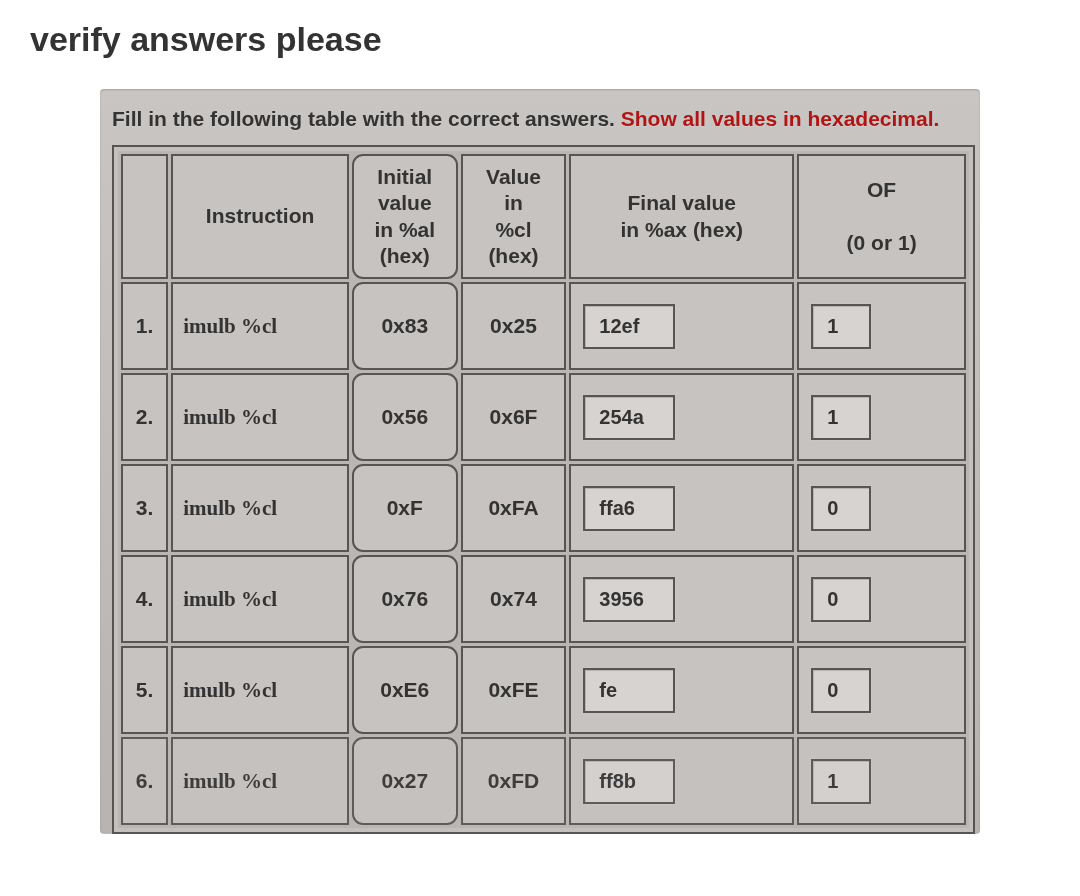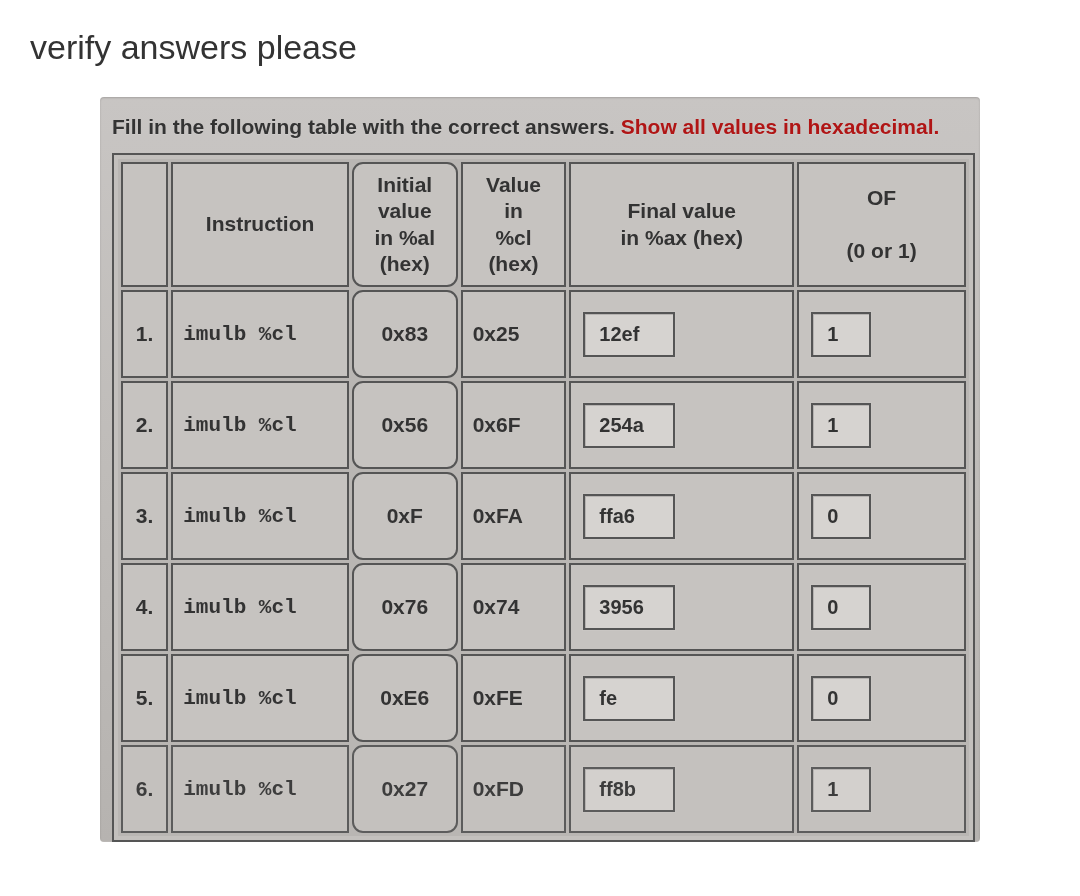--- a/index.html
+++ b/index.html
@@ -11,22 +11,21 @@
       background: #fff;
       font-family: Arial, sans-serif;
       width: 1080px;
       height: 896px;
       overflow: hidden;
     }
     .page-title {
       font-size: 34px;
       color: #333;
       padding: 20px 24px 30px 30px;
-      font-weight: normal;
-      margin-top: 8px;
+      font-weight: bold;
     }
     .screen-panel {
       margin: 0 0 0 100px;
       width: 880px;
       background: linear-gradient(180deg, #c8c5c3 0%, #bfbcb9 50%, #b6b3b0 100%);
       padding: 18px 5px 0 12px;
       border-radius: 4px;
       box-shadow: 0 1px 2px rgba(0,0,0,0.18) inset, 0 -1px 0 rgba(255,255,255,0.1) inset;
     }
     .instruction-text {
@@ -66,32 +65,32 @@
       line-height: 1.25;
       height: 108px;
     }
     .col-num {
       width: 42px;
       text-align: center;
     }
     .col-instr {
       width: 158px;
       text-align: left;
-      font-family: Liberation Mono, monospace;
+      font-family: Liberation Serif, serif;
       font-weight: bold;
       white-space: nowrap;
     }
     .col-al {
       width: 94px;
       text-align: center;
       border-radius: 11px;
     }
     .col-cl {
       width: 94px;
-      text-align: left;
+      text-align: center;
     }
     .col-final {
       width: 200px;
     }
     .col-of {
       width: 150px;
     }
     thead .col-num, thead .col-instr {
       font-family: Arial, sans-serif;
     }

